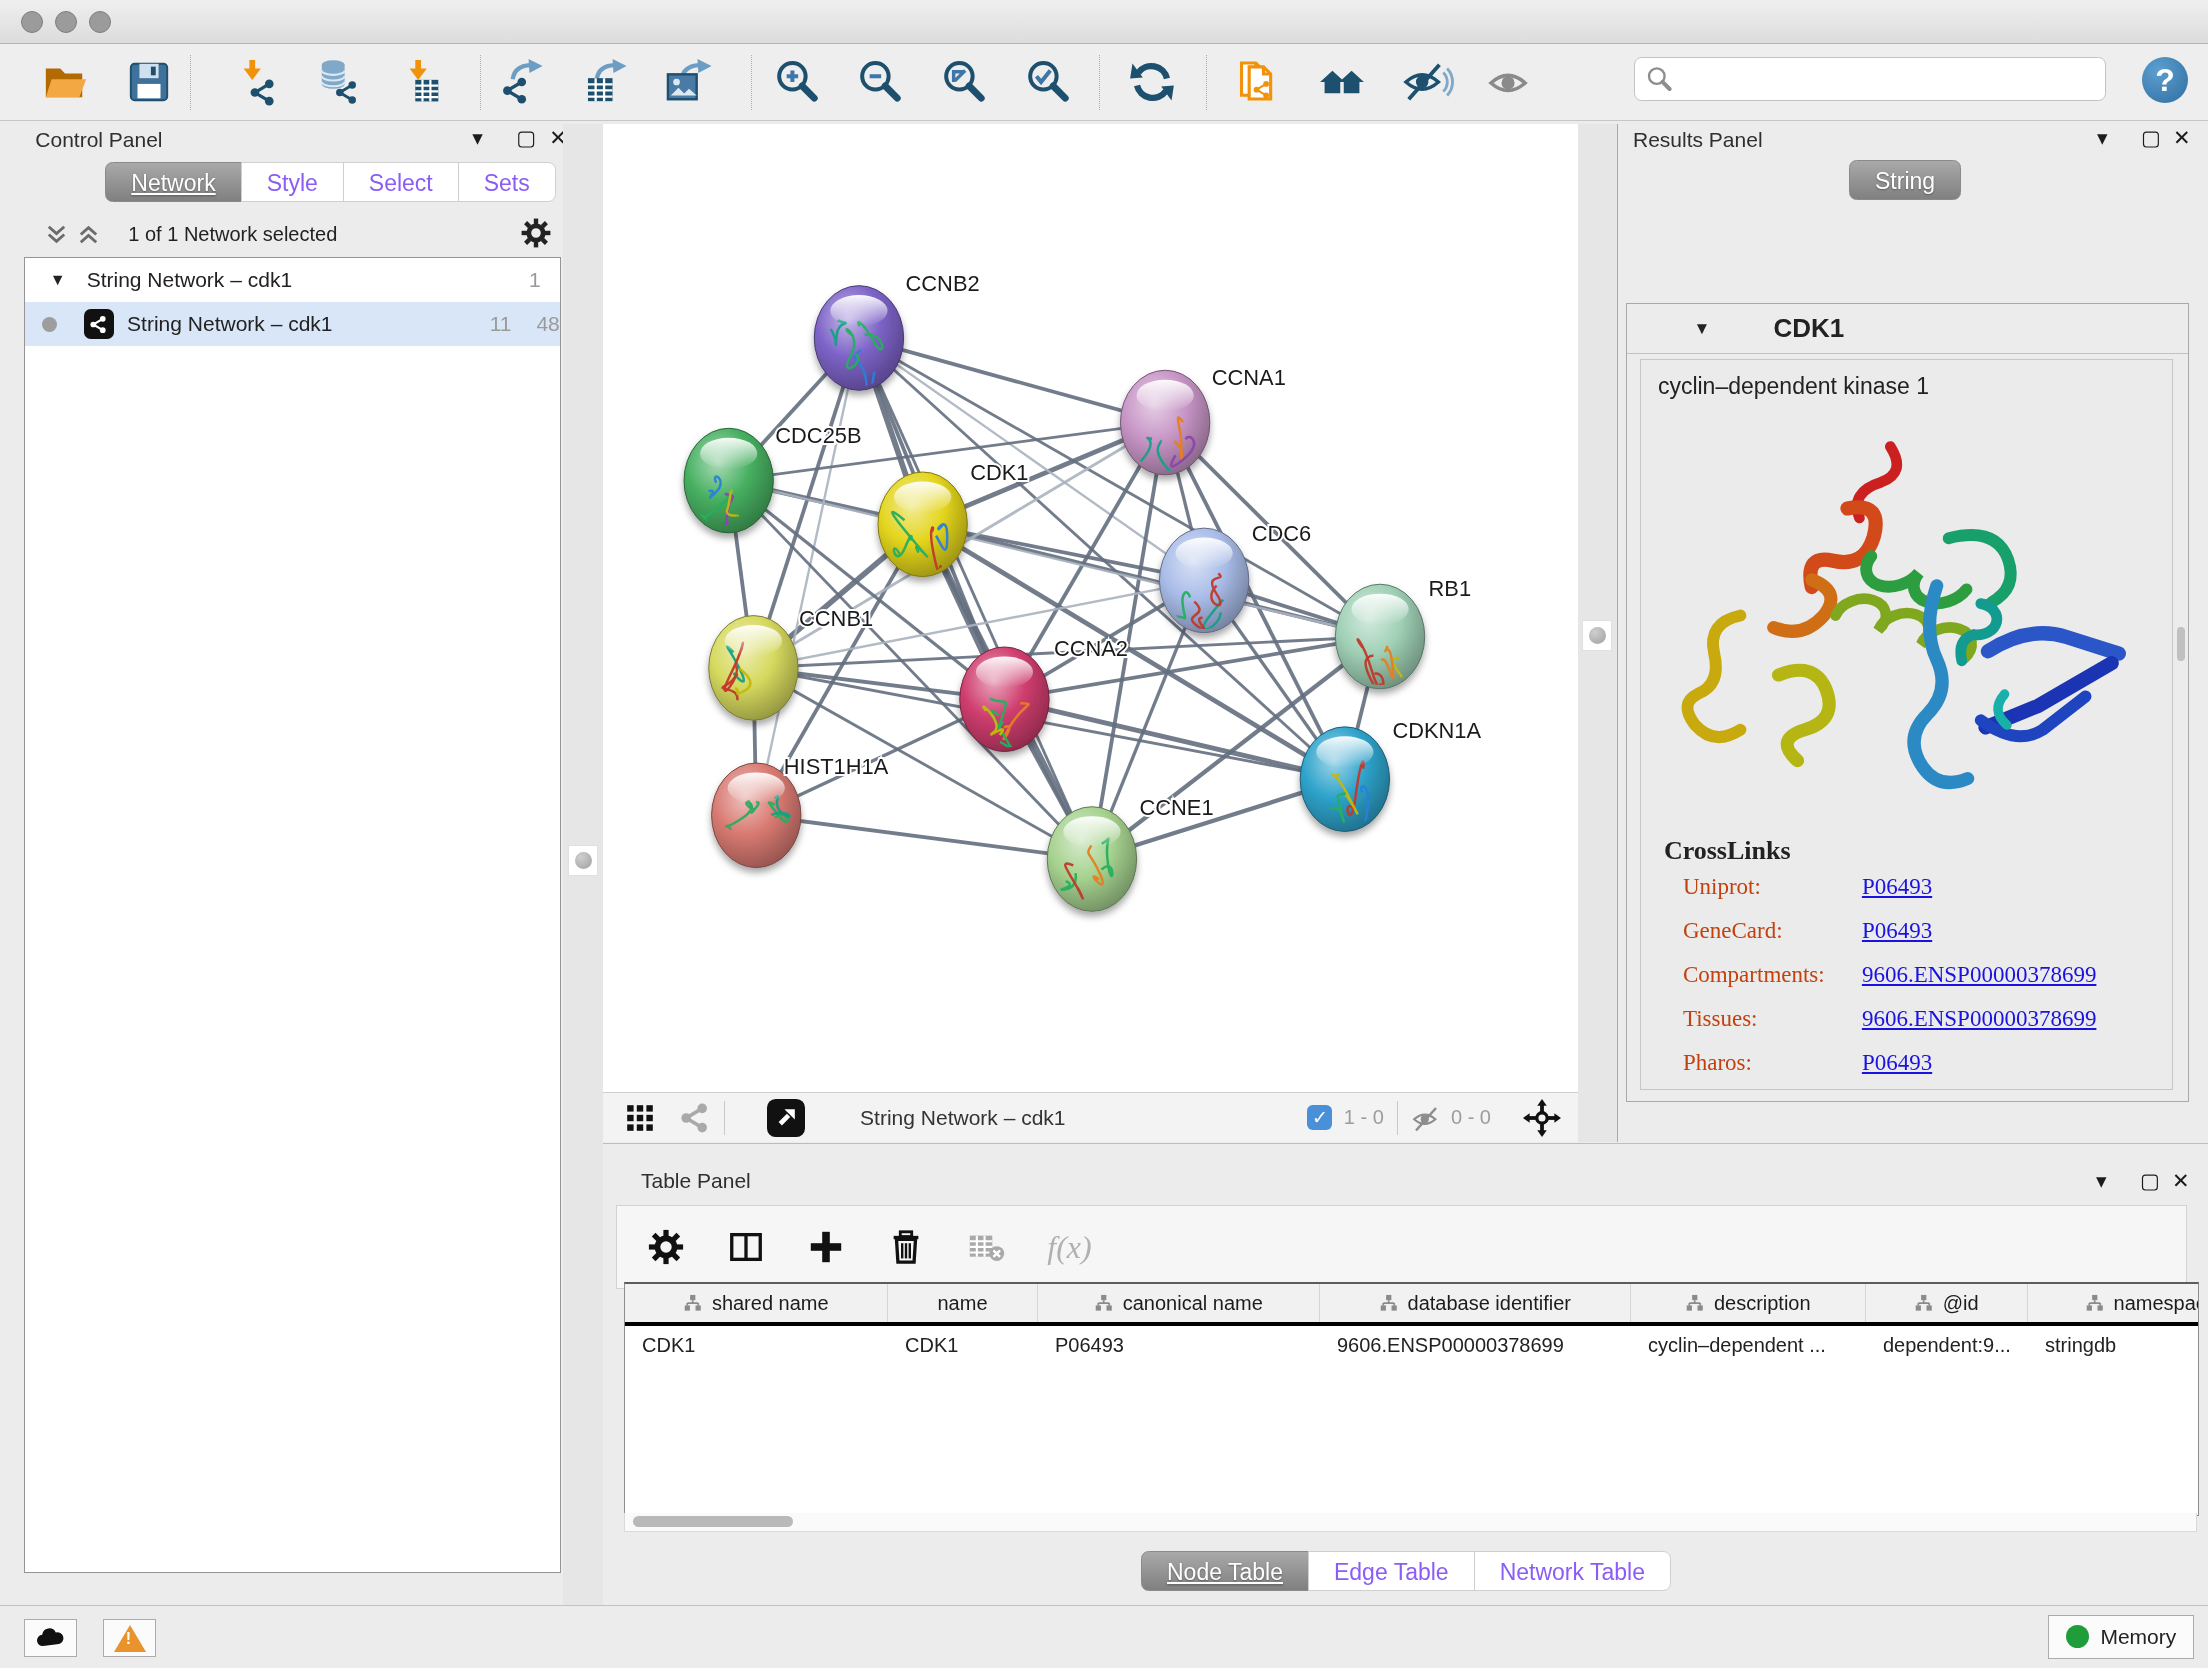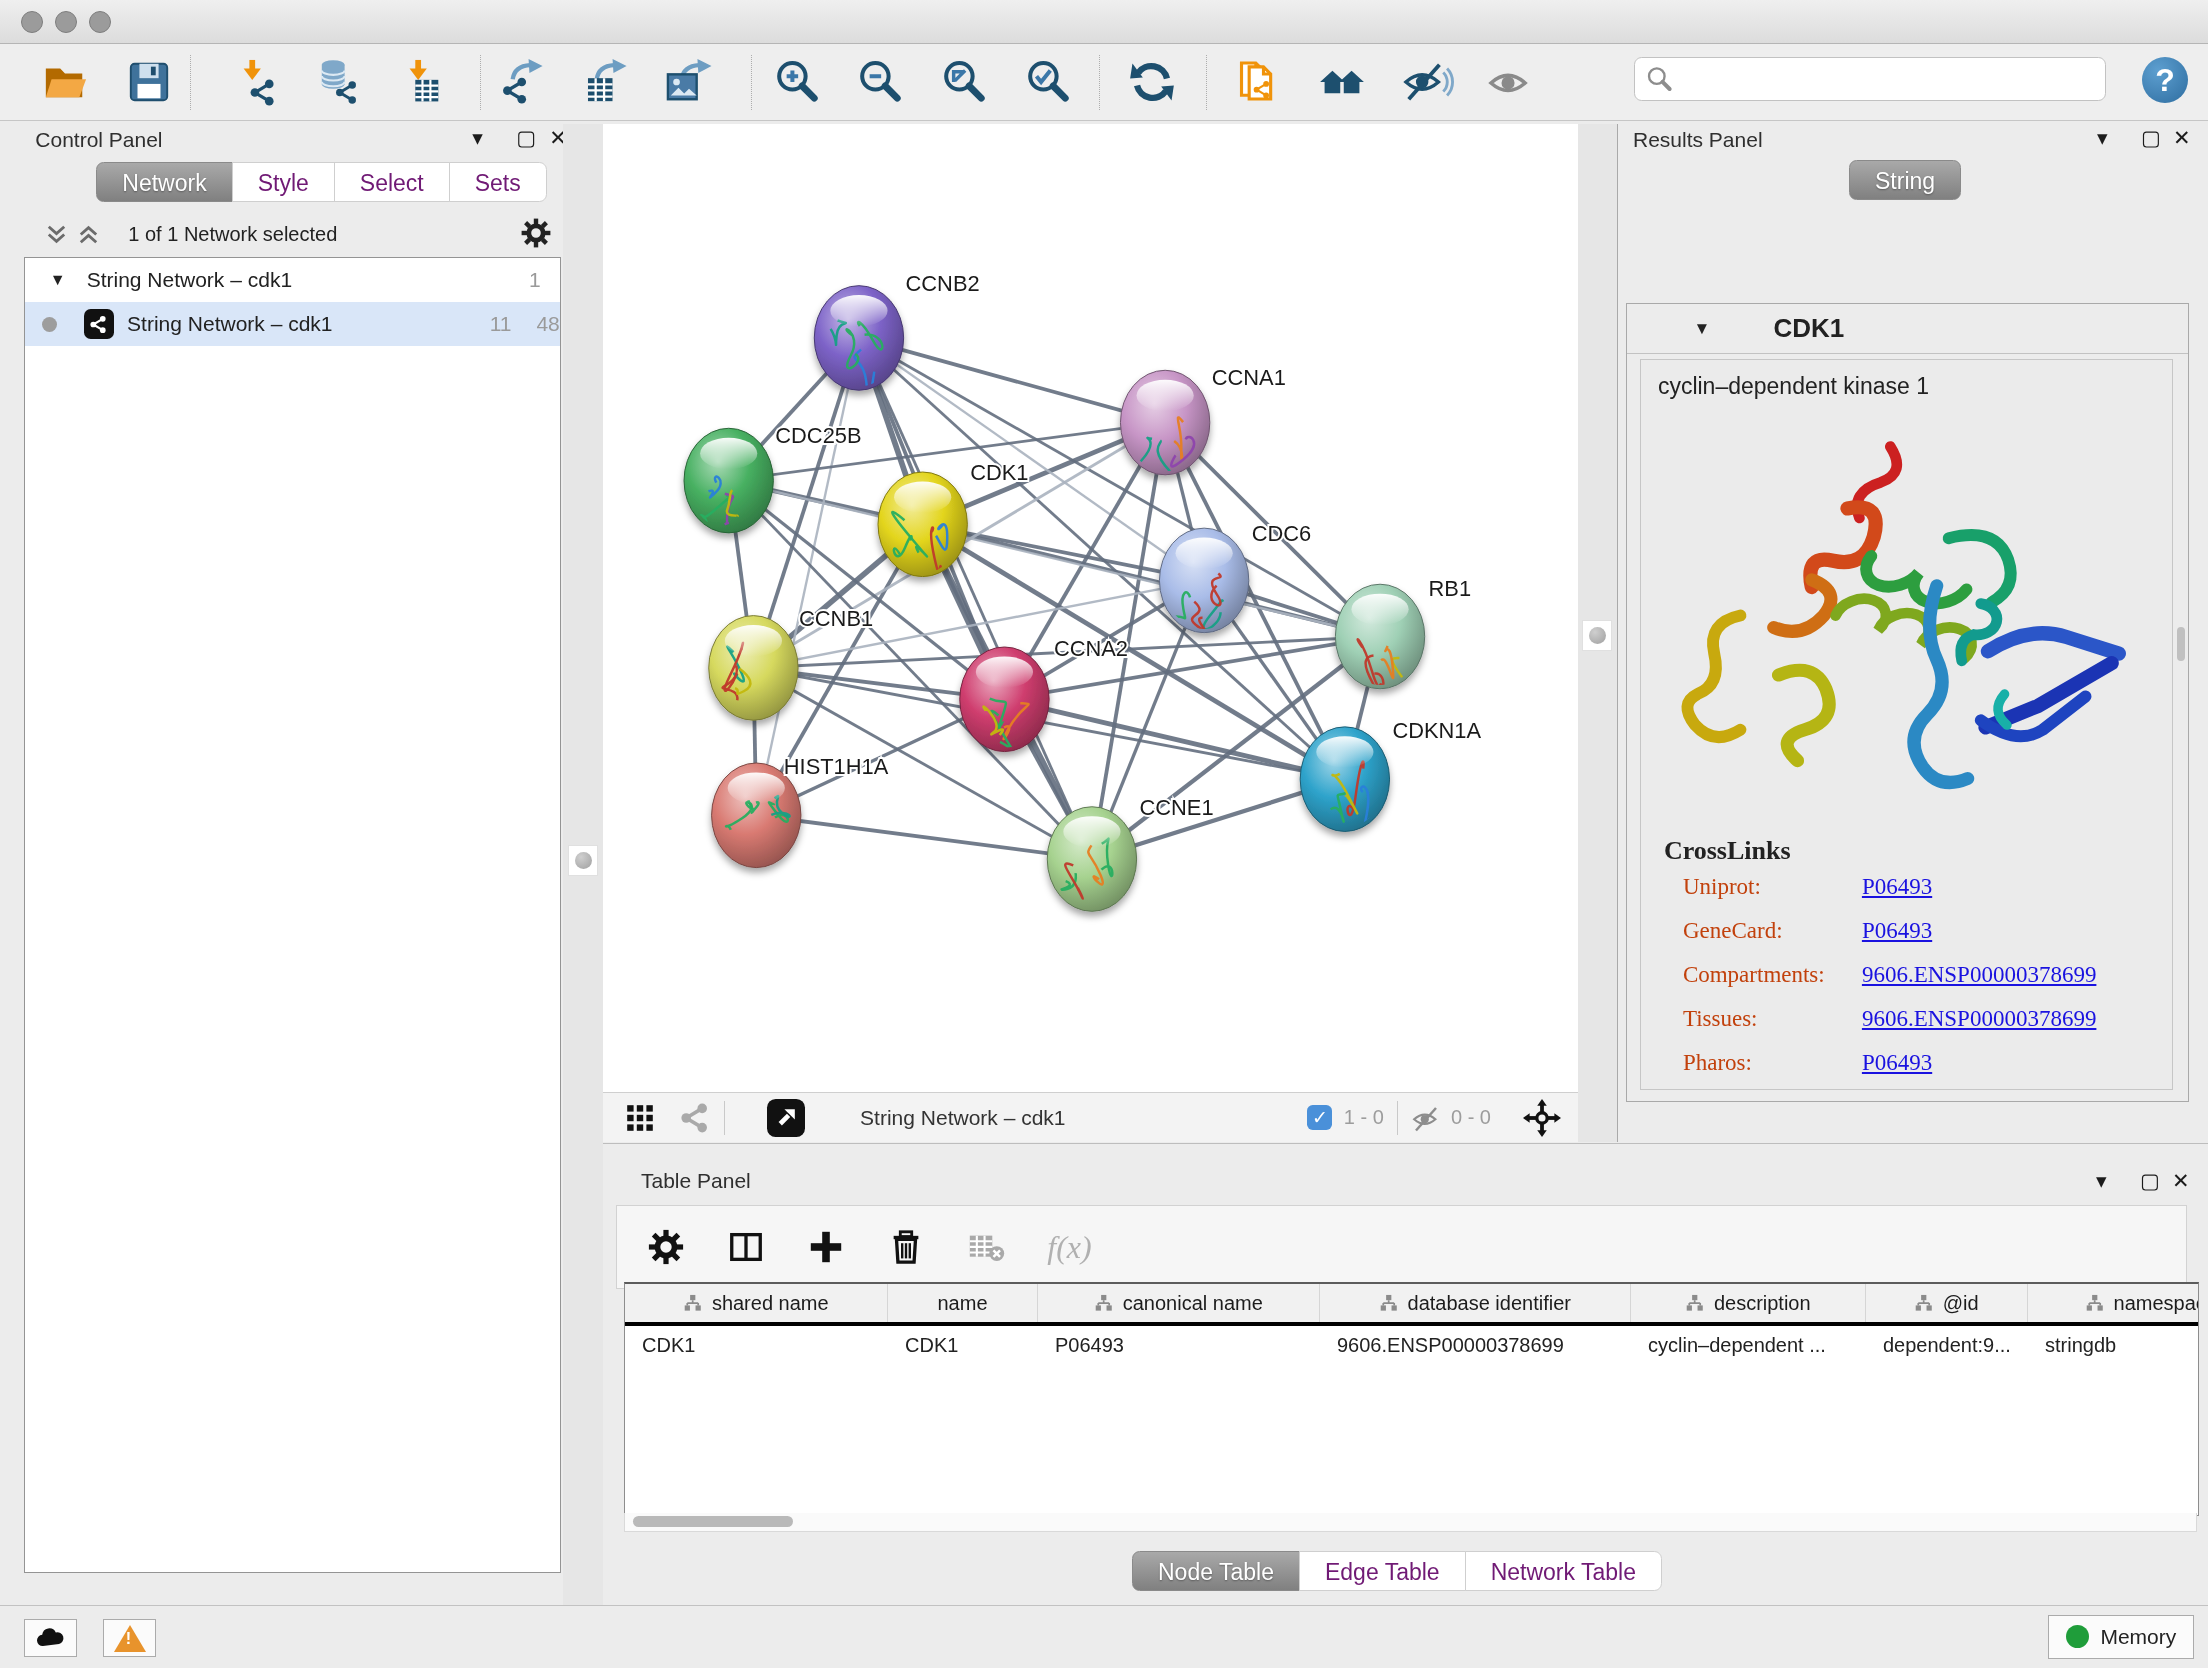--- a/index.html
+++ b/index.html
@@ -22,26 +22,26 @@
   .searchbox{left:1634px;top:13.3px;width:472px;height:44px;background:#fff;border:1px solid #c2c2c2;
     border-radius:7.6px;display:flex;align-items:center;padding-left:11.4px;box-sizing:border-box;}
   .searchbox input{border:none;outline:none;font-size:21px;width:399px;background:transparent;
     font-family:"Liberation Sans",sans-serif;}
   .helpbtn{left:2142px;top:13.3px;width:46px;height:46px;border-radius:50%;
     background:radial-gradient(circle at 35% 30%,#5d9fd0,#2e6da0);color:#fff;font-size:32px;font-weight:bold;
     display:flex;align-items:center;justify-content:center;}
   
   .panel-title{font-size:21px;color:#2f2f2f;}
   .win-ctl{font-size:21px;color:#1b1b1b;}
-  .tab{height:40px;line-height:40px;padding:0 25px;font-size:23px;background:#fff;color:#701a75;
+  .tab{height:40px;line-height:40px;padding:0 25px;font-size:23px;background:#fff;color:#8b5cf6;
     border:1px solid #cfcfcf;border-radius:7.6px;display:inline-block;box-sizing:border-box;}
   .tab.sel{background:linear-gradient(#a9a9a9,#808080);color:#fff;border-color:#8a8a8a;
     text-shadow:0 1px 1.9px rgba(0,0,0,.35);}
   .tabrow .tab{border-radius:0;margin-left:-1px;}
-  .tabrow .tab:first-child{border-radius:7.6px 0 0 7.6px;margin-left:8px;}
+  .tabrow .tab:first-child{border-radius:7.6px 0 0 7.6px;margin-left:17px;text-decoration:underline;}
   .tabrow .tab:last-child{border-radius:0 7.6px 7.6px 0;}
   
   .cpanel{left:14.3px;top:124px;width:549px;height:1453px;}
   .treebox{left:9.5px;top:133px;width:535px;height:1314px;background:#fff;border:1px solid #949494;}
   .treerow{height:44px;display:flex;align-items:center;font-size:21px;}
   .treerow.sel{background:#d9e6f8;}
   .count{color:#9a9a9a;}
   .sharechip{width:30px;height:30px;border-radius:6.7px;background:#111;display:inline-flex;
     align-items:center;justify-content:center;}
   .sharechip svg{width:19px;height:19px;color:#fff;}

